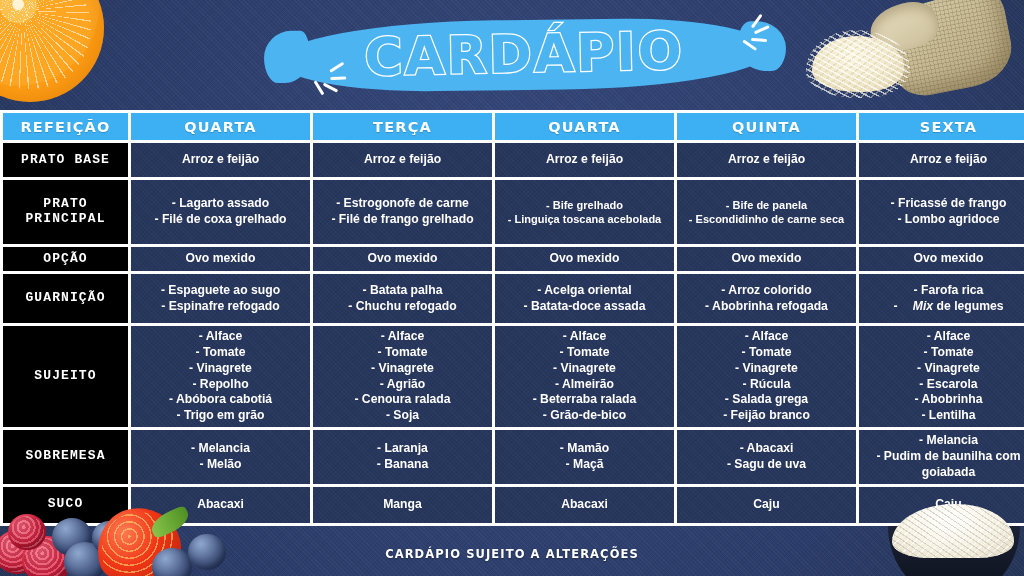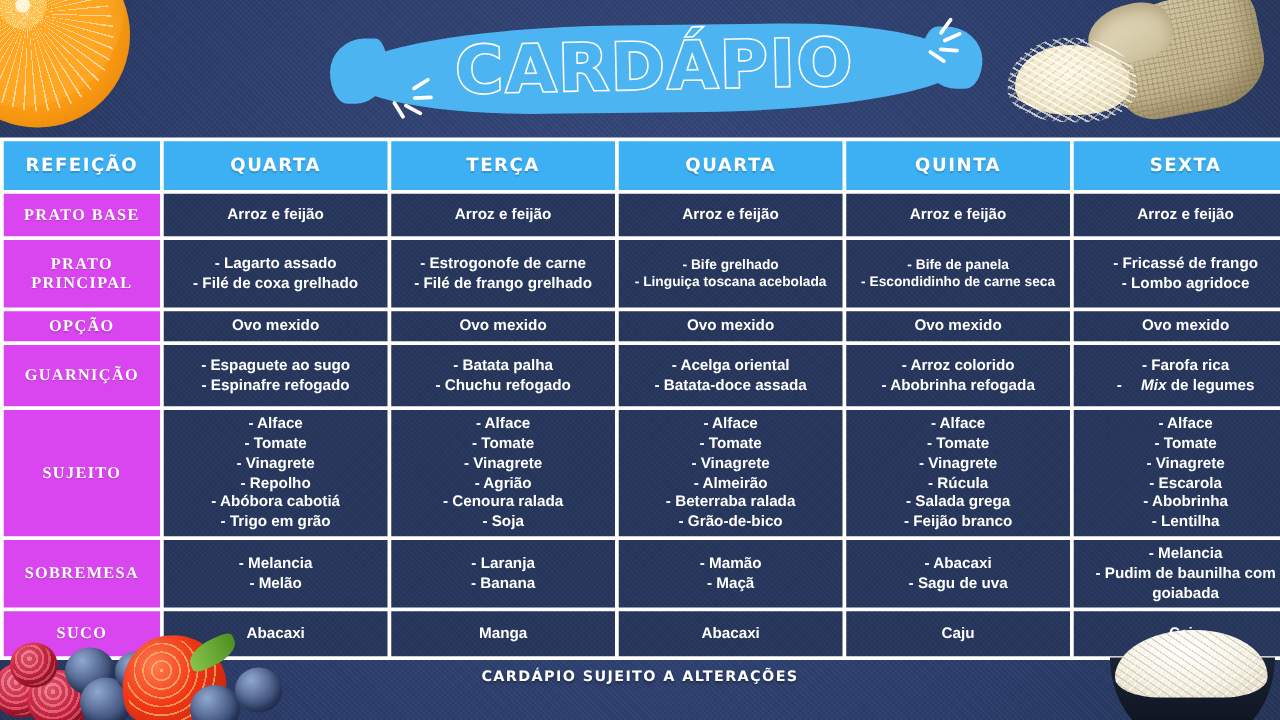--- a/index.html
+++ b/index.html
@@ -169,56 +169,56 @@
   }
   .col-label { width: 125px; }
   .col-day   { width: 179px; }
 
   .hdr-cell {
     background: #3cb0f3;
     font-family: "DejaVu Sans", sans-serif;
     font-size: 14.5px;
     font-weight: bold;
     letter-spacing: 1.2px;
-    height: 39px;
+    height: 27px;
     text-shadow: 0 1px 1px rgba(0,0,0,.18);
   }
   .row-label {
-    background: #d946ef;
-    font-family: Liberation Serif, serif;
+    background: #000000;
+    font-family: Liberation Mono, monospace;
     font-size: 13px;
     font-weight: bold;
     letter-spacing: 1.1px;
     line-height: 1.15;
     text-shadow: 0 1px 1px rgba(0,0,0,.18);
   }
   .cell {
     background-color: #27365c;
     background-image:
       repeating-linear-gradient(45deg, rgba(255,255,255,.025) 0 1px, rgba(0,0,0,0) 1px 3px),
       repeating-linear-gradient(-45deg, rgba(0,0,0,.05) 0 1px, rgba(0,0,0,0) 1px 3px);
     font-size: 12.2px;
     font-weight: bold;
     line-height: 1.3;
   }
   .cell.tight { font-size: 11px; margin-left: 48px; }
   .cell i { font-style: italic; margin-left: 12px; }
 
   tr.r-base    td { height: 34px; }
-  tr.r-main    td { height: 54px; }
+  tr.r-main    td { height: 64px; }
   tr.r-option  td { height: 24px; }
   tr.r-side    td { height: 49px; }
   tr.r-salad   td { height: 88px; }
   tr.r-dessert td { height: 52px; }
   tr.r-juice   td { height: 36px; }
 
   
   #footer-note {
     position: absolute;
-    left: 0; top: 534px; width: 1024px;
+    left: 0; top: 547px; width: 1024px;
     text-align: center;
     font-family: "DejaVu Sans", sans-serif;
     font-size: 11.5px;
     font-weight: bold;
     letter-spacing: 1.1px;
     color: #ffffff;
     text-shadow: 0 1px 2px rgba(0,0,0,.35);
     z-index: 5;
   }
 

